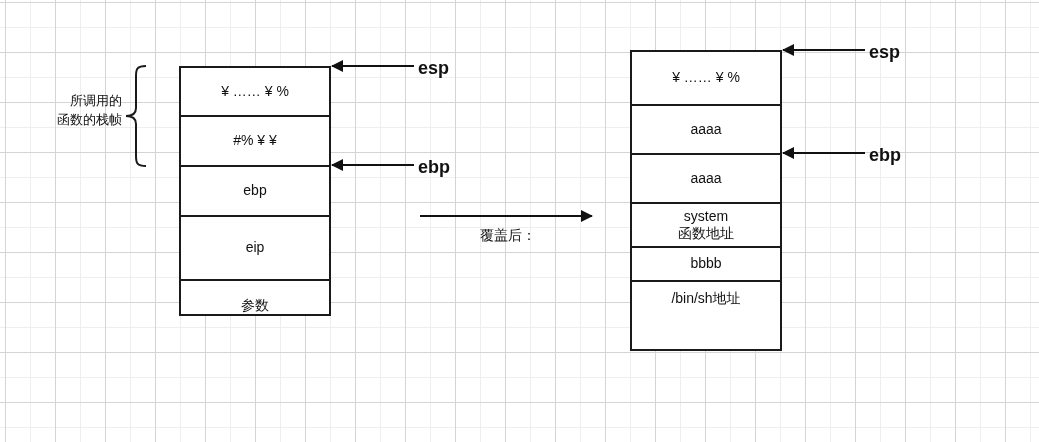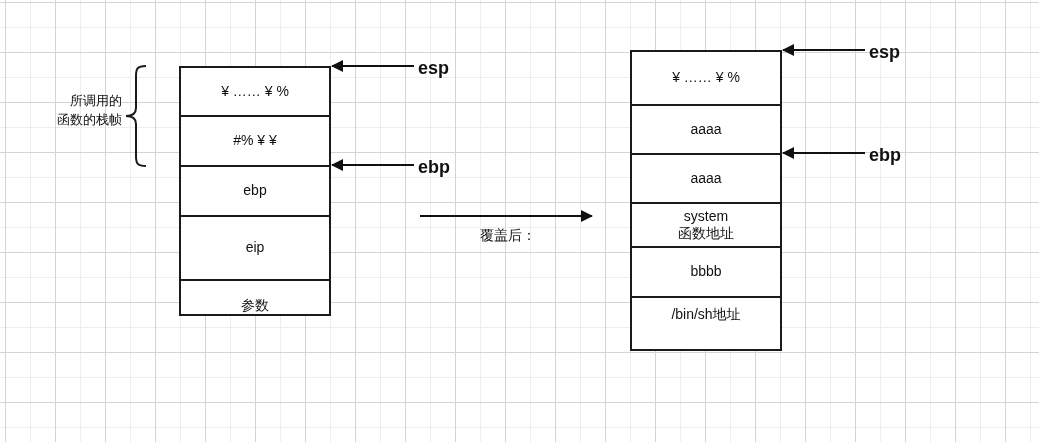--- a/index.html
+++ b/index.html
@@ -157,21 +157,21 @@
     <div class="stack-row" style="height:49px">
       <span class="lines">aaaa</span>
     </div>
     <div class="stack-row" style="height:49px">
       <span class="lines">aaaa</span>
     </div>
     <div class="stack-row" style="height:44px">
       <span class="lines">system
 函数地址</span>
     </div>
-    <div class="stack-row" style="height:50px">
+    <div class="stack-row" style="height:34px">
       <span class="lines">bbbb</span>
     </div>
     <div class="stack-row" style="height:33px">
       <span class="lines">/bin/sh地址</span>
     </div>
   </div>
 
   <div class="ptr-arrow" style="left:783px; top:49px; width:82px;"></div>
   <div class="ptr-label" style="left:869px; top:43px;">esp</div>
 

